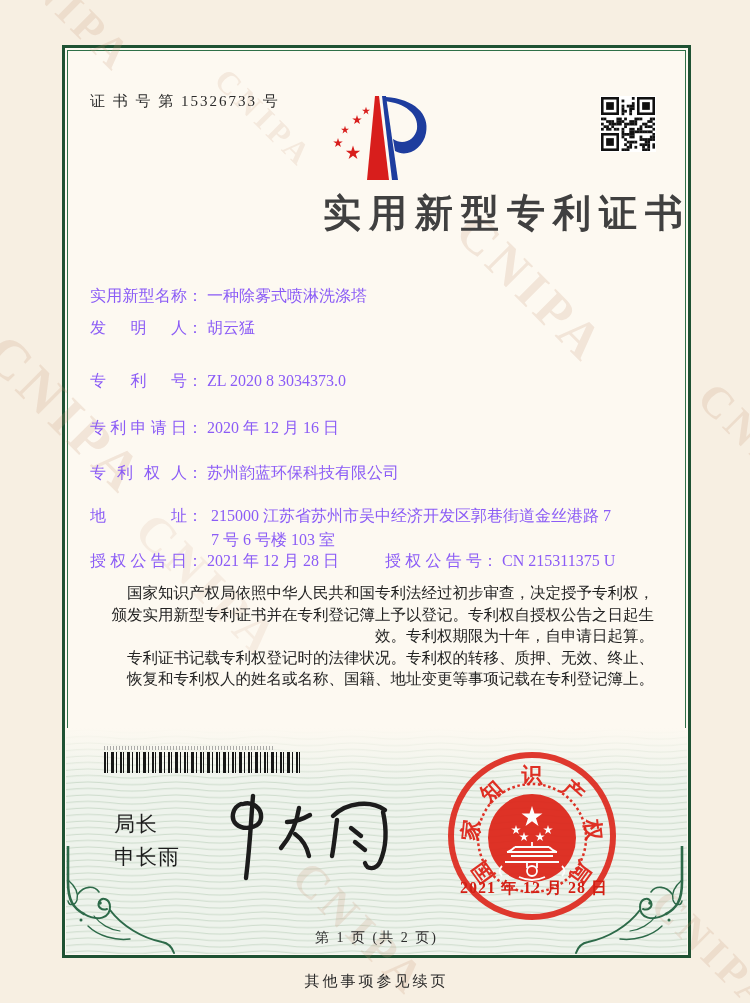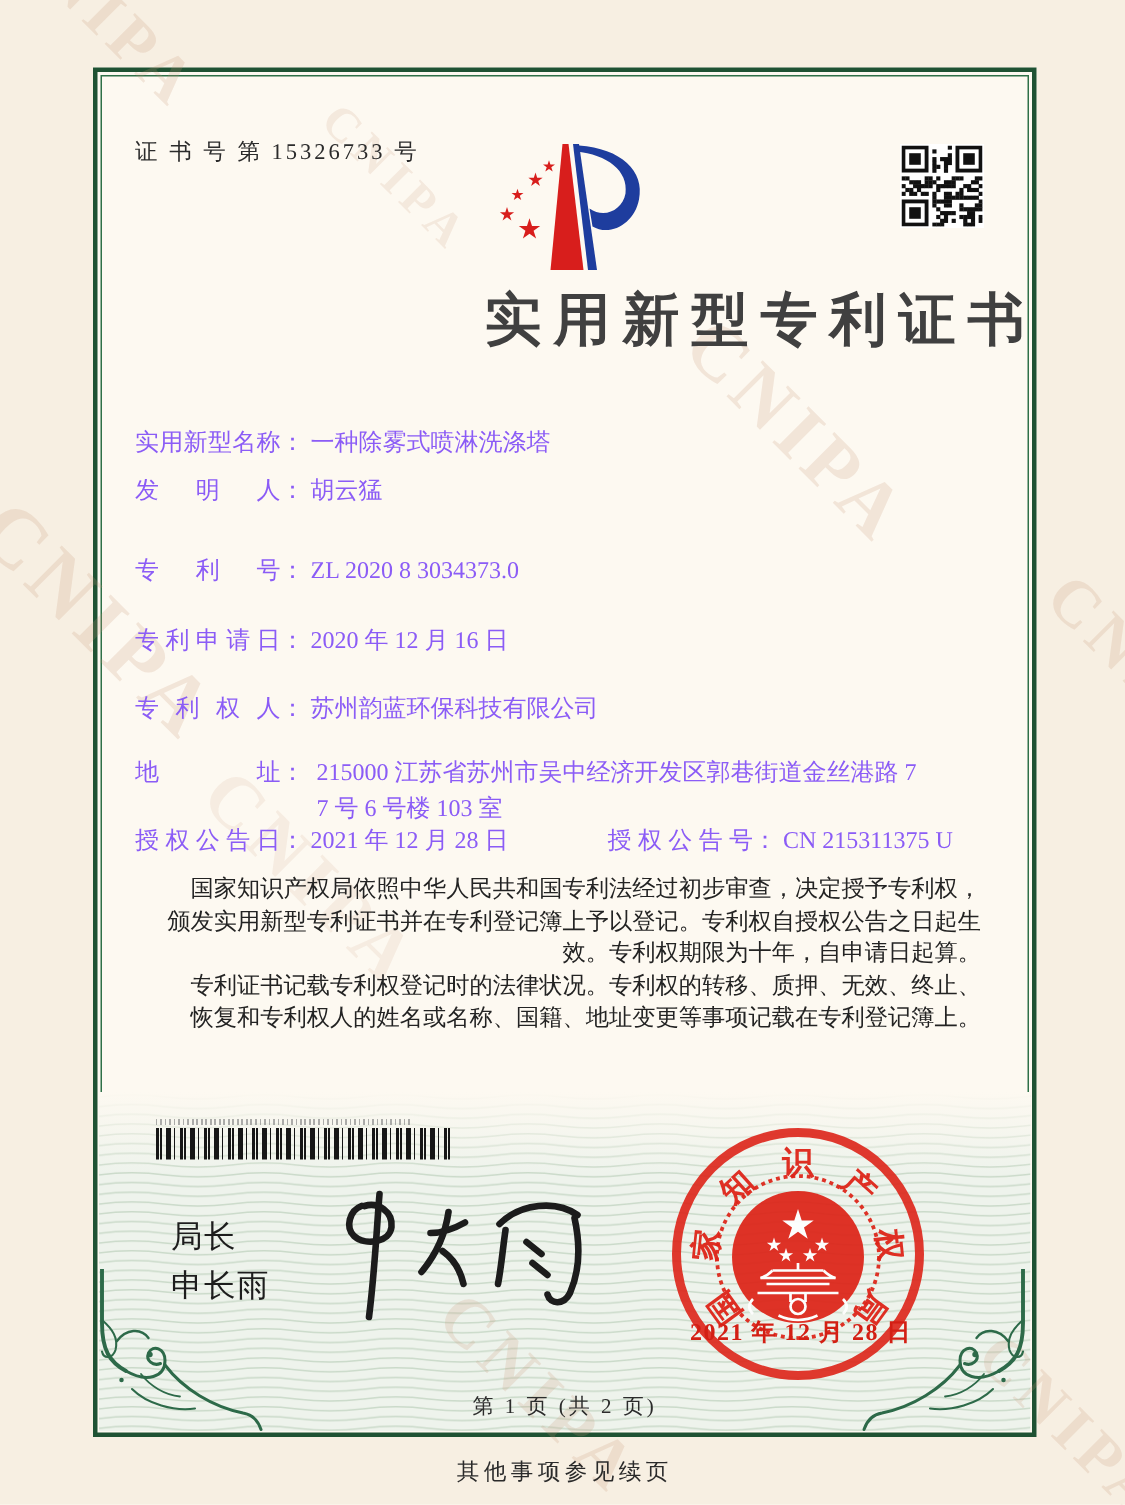--- a/index.html
+++ b/index.html
@@ -34,21 +34,21 @@
   .title {
     position:absolute; left:62px; top:188px; width:629px; text-align:right;
     font-size:38px; font-weight:600; letter-spacing:8px; color:#404040; z-index:10;
   }
 
   .row { position:absolute; left:90px; font-size:16px; line-height:24px; color:#8b5cf6; z-index:10; white-space:nowrap; }
   .flabel { display:inline-block; width:97px; text-align:justify; text-align-last:justify; vertical-align:top; }
   .colon { display:inline-block; vertical-align:top; }
   .fvalue { display:inline-block; vertical-align:top; margin-left:4px; }
   .addr-val { display:inline-block; vertical-align:top; margin-left:8px; max-width:470px; white-space:normal; }
-  .row2col .pair2 { position:absolute; left:295px; top:0; white-space:nowrap;margin-left:20px; }
+  .row2col .pair2 { position:absolute; left:295px; top:0; white-space:nowrap; }
 
   .paras { position:absolute; left:88px; top:582px; width:566px; font-size:15.5px; line-height:21.5px; color:#232323; z-index:10;text-align:right; }
   .paras p { text-indent:2em; }
 
   
   .band { position:absolute; left:66px; top:728px; width:621px; height:226px; z-index:2; }
 
   
   .barcode-wrap { position:absolute; left:104px; top:746px; width:198px; z-index:10; }
   .barcode-micro {

